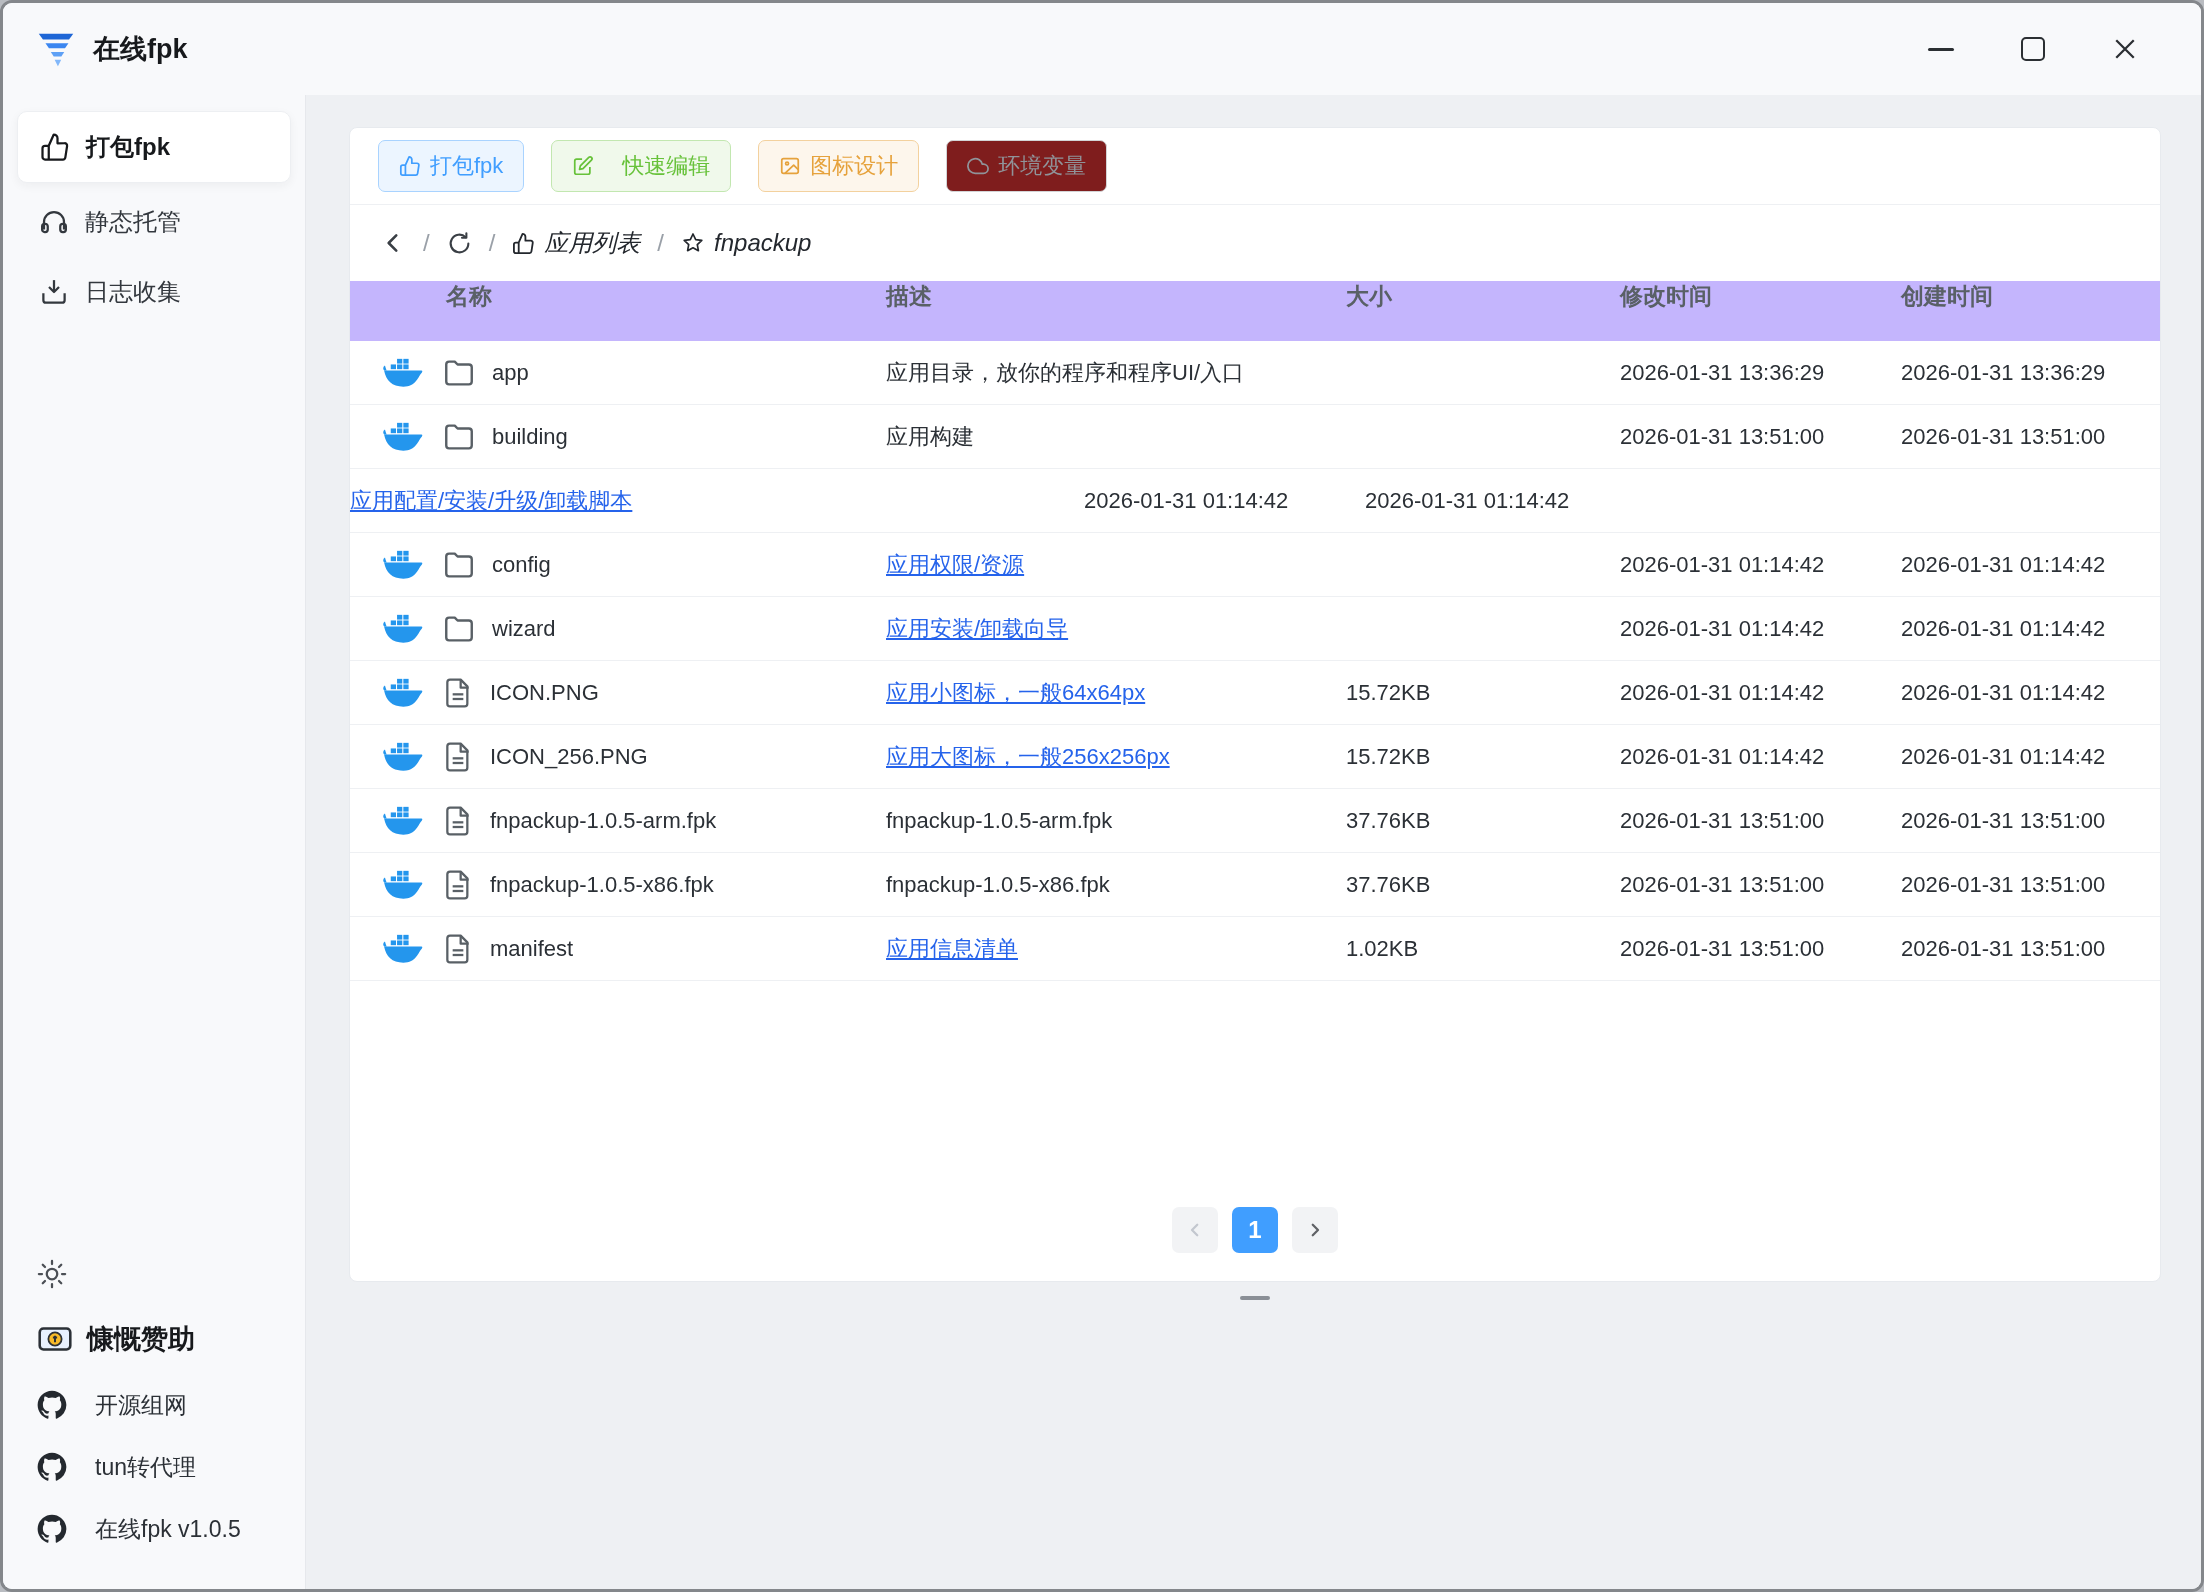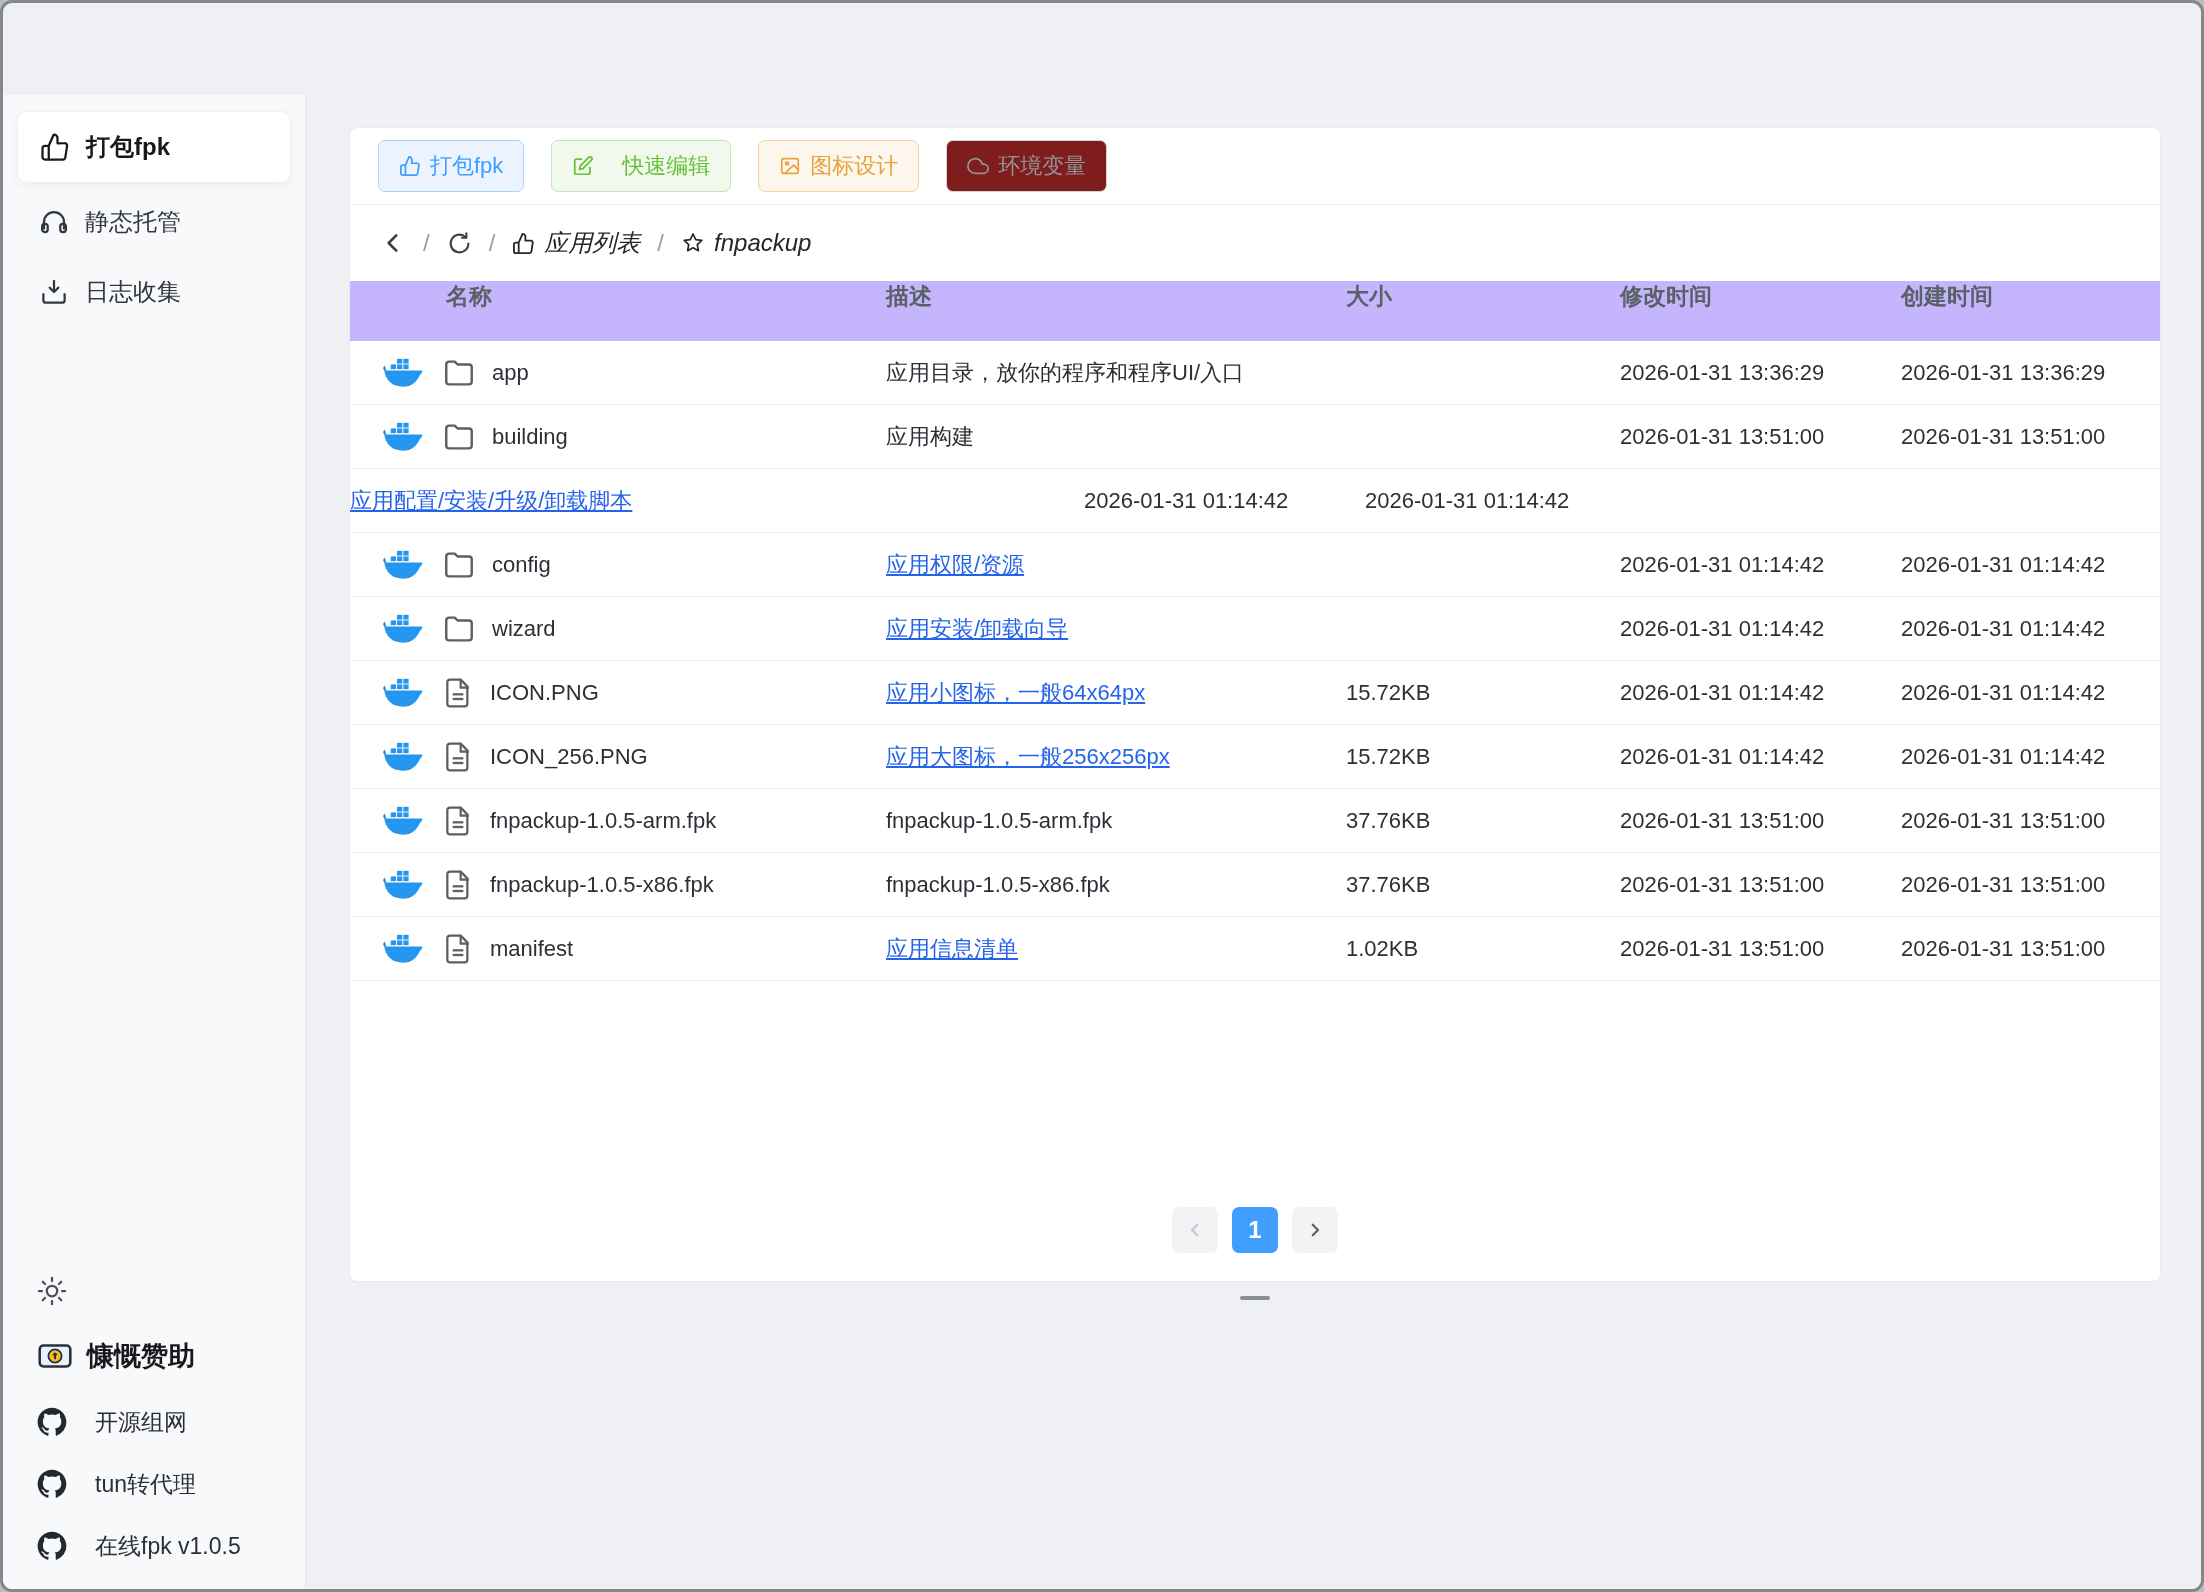--- a/index.html
+++ b/index.html
@@ -40,21 +40,21 @@
   .nav-item {
     height:70px; display:flex; align-items:center; gap:16px;
     padding:0 36px; font-size:24px; color:#33383e; cursor:pointer;
   }
   .nav-item.active {
     background:#fff; margin:16px 14px 4px; padding:0 22px; height:72px;
     border-radius:10px; border:1px solid #edeff2;
     box-shadow:0 3px 10px rgba(30,34,40,.05);
     font-weight:700; color:#17191c;
   }
-  .sidebar-footer { margin-top:auto; padding-bottom:12px; }
+  .sidebar-footer { margin-top:auto; padding-bottom:29px; }
   .theme-row { height:60px; display:flex; align-items:center; padding:0 34px; cursor:pointer; }
   .footer-item { height:62px; display:flex; align-items:center; gap:28px; padding:0 34px; font-size:23px; color:#2b3036; cursor:pointer; }
   .footer-item.sponsor { font-size:27px; font-weight:700; height:70px; gap:14px; color:#17191c; }
   
   .main {
     position:absolute; left:304px; top:92px; right:0; bottom:0;
     background:#eef0f3;
     padding:32px 40px 0 42px;
     display:flex; flex-direction:column;
   }
@@ -111,20 +111,46 @@
     font-family:"DejaVu Sans Mono","Liberation Mono",monospace; font-size:21px; line-height:1.42; }
   .log-line { white-space:pre-wrap; }
   .log-dark { color:#23272d; }
   .log-green { color:#18a058; }
 </style>
 </head>
 <body>
 
 <div class="window">
 
+  <div class="titlebar">
+    <span class="ic">
+      <svg viewBox="0 0 24 24" width="46" height="46">
+        <path d="M3 4h18l-2.2 3H5.2z" fill="#1e66d6"></path>
+        <path d="M6.5 9h12l-1.8 2.6H8.3z" fill="#3b86f0"></path>
+        <path d="M9.3 13.6h7l-1.5 2.3h-4z" fill="#5ea0f5"></path>
+        <path d="M11.3 17.6h3.4l-1.7 3.4z" fill="#82b8fa"></path>
+      </svg>
+    </span>
+    <span class="app-title">在线fpk</span>
+    <div class="win-controls">
+      <button class="win-btn">
+          <span class="min-glyph"></span>
+        </button>
+      <button class="win-btn">
+          <span class="max-glyph"></span>
+        </button>
+      <button class="win-btn">
+        <span class="ic">
+          <svg width="30" height="30" viewBox="0 0 24 24" fill="none" stroke="#2b2f33" stroke-width="1.8">
+              <path d="M5 5l14 14M19 5L5 19"></path>
+            </svg>
+        </span>
+      </button>
+    </div>
+  </div>
 
   <div class="sidebar">
     <div class="nav-item active">
       <span class="ic">
         <svg width="30" height="30" viewBox="0 0 24 24" fill="none" stroke="#17191c" stroke-width="1.8" stroke-linejoin="round">
             <path d="M14 9V5a3 3 0 0 0-3-3l-4 9v11h11.28a2 2 0 0 0 2-1.7l1.38-9a2 2 0 0 0-2-2.3zM7 22H4a2 2 0 0 1-2-2v-7a2 2 0 0 1 2-2h3"></path>
           </svg>
       </span>
       <span>打包fpk</span>
     </div>

